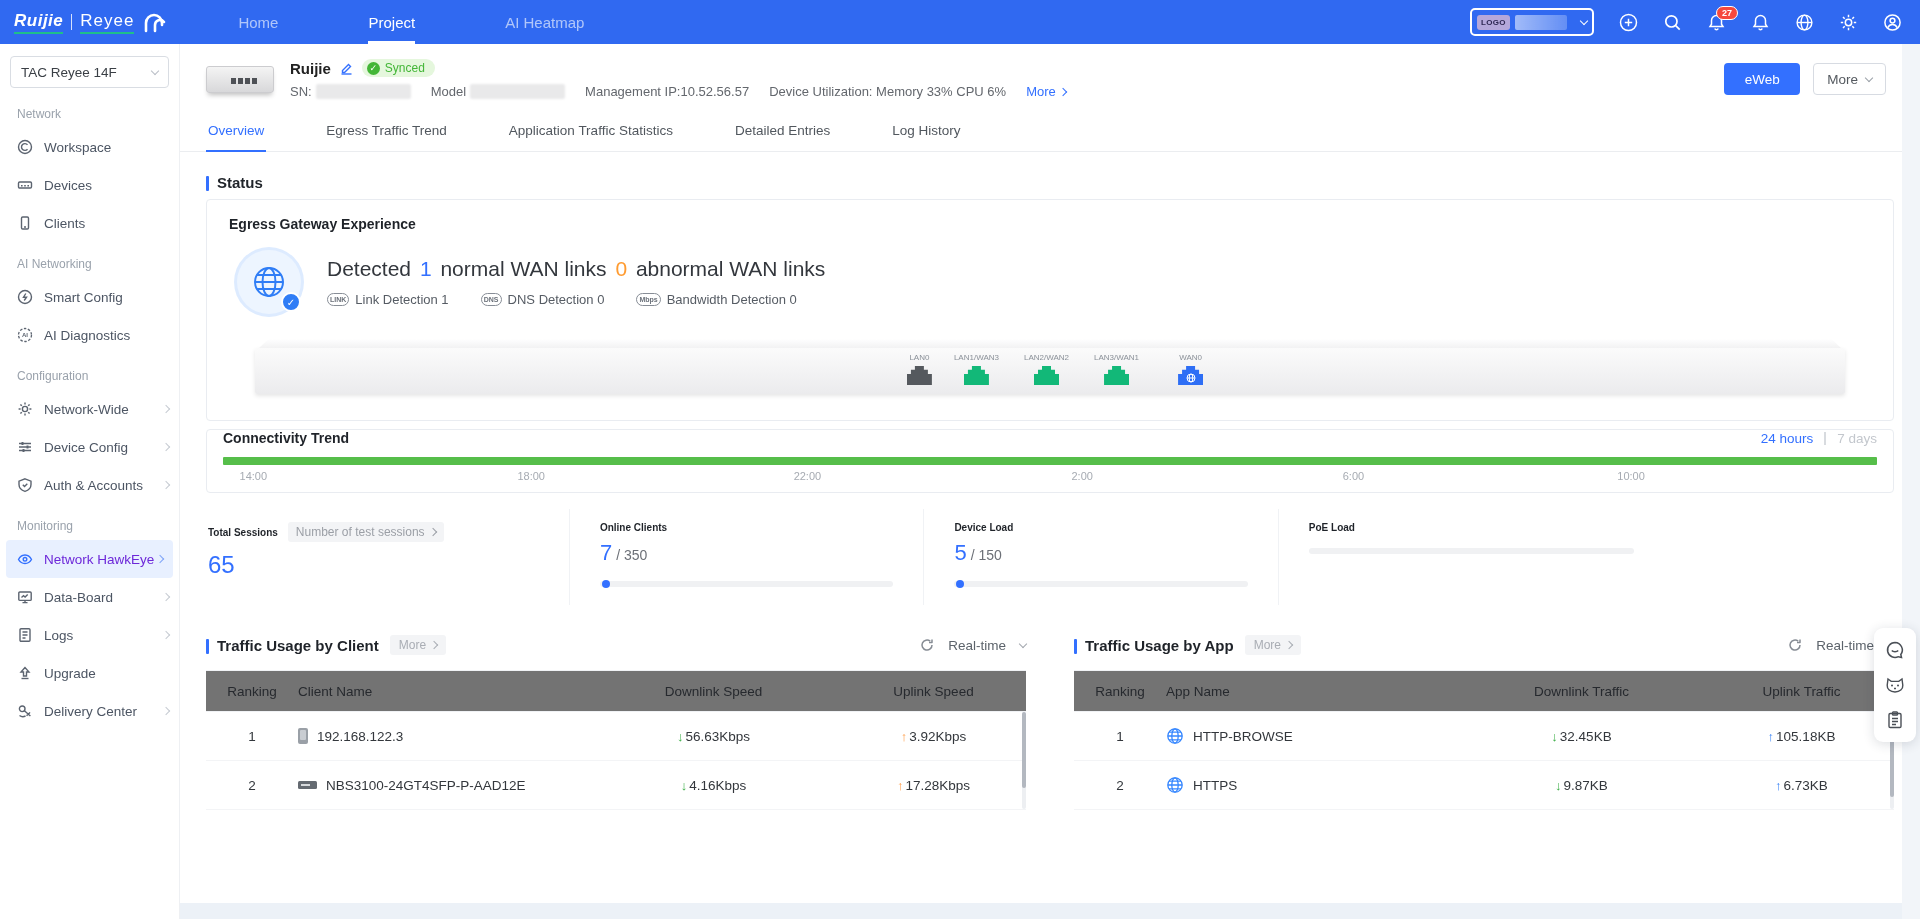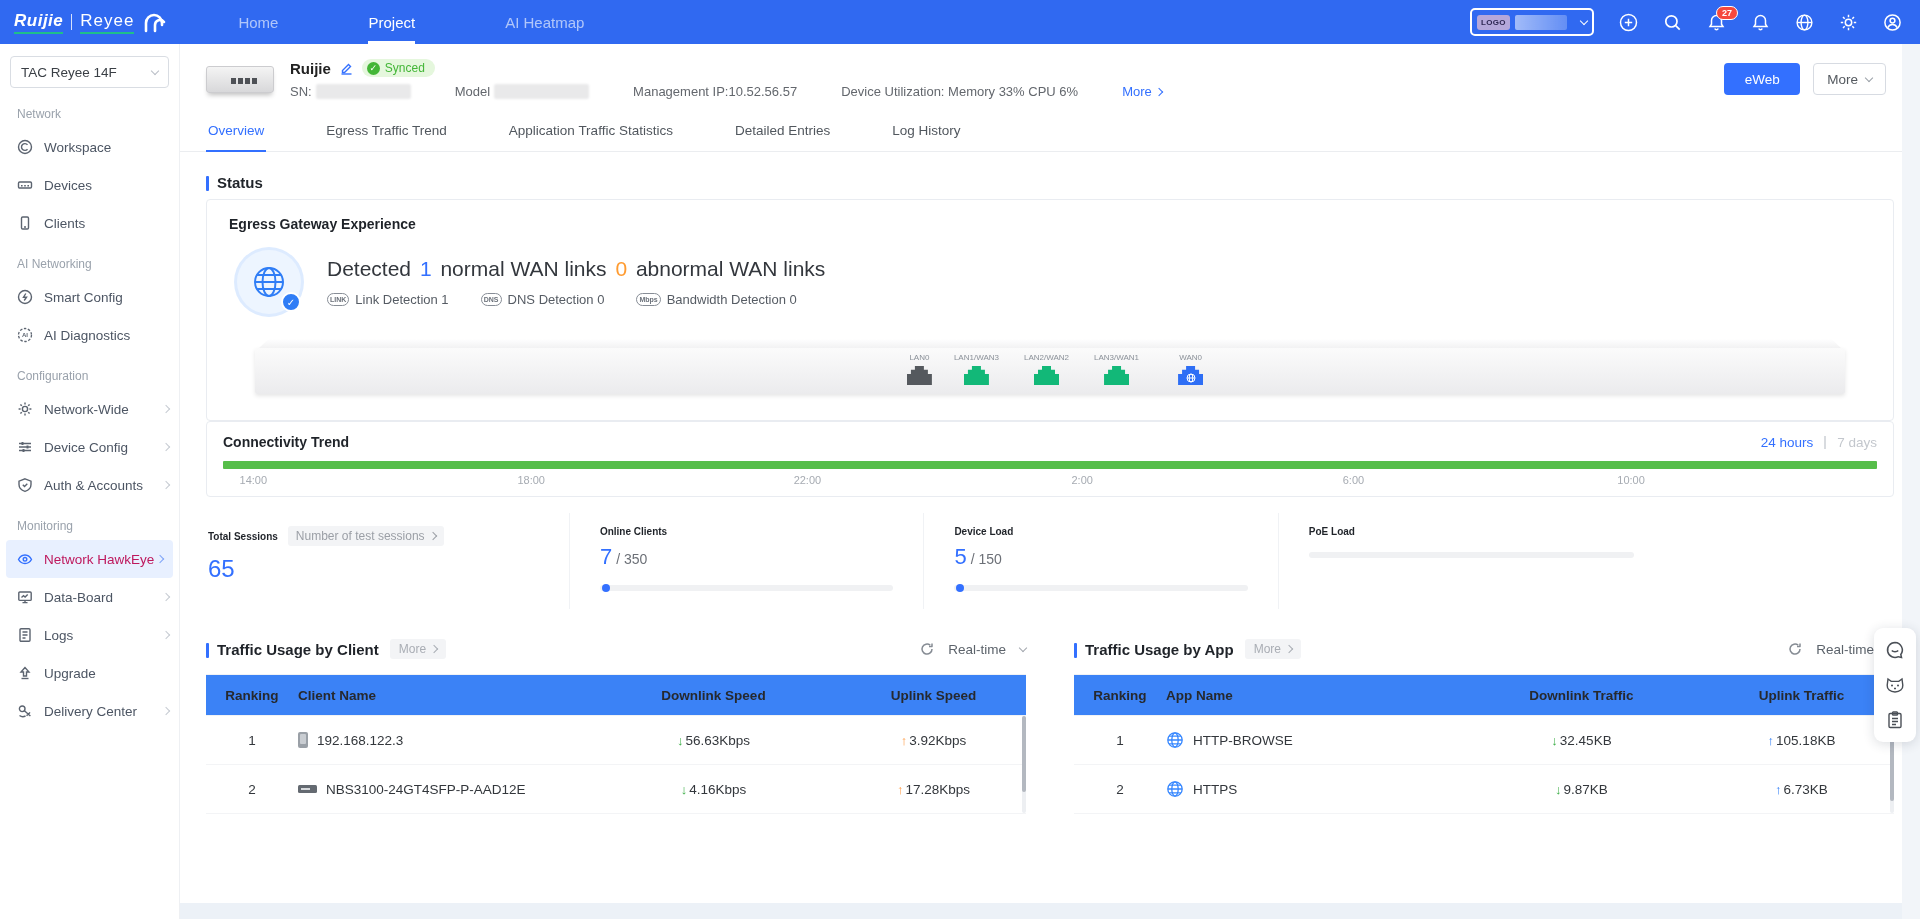--- a/index.html
+++ b/index.html
@@ -28,40 +28,40 @@
   .nav-badge{position:absolute;top:-7px;left:9px;background:#f5483d;color:#fff;font-size:9px;border-radius:8px;padding:1px 5px;border:1px solid #fff;font-weight:700}
 
   
   .sidebar{position:fixed;top:44px;left:0;bottom:0;width:180px;background:#fff;border-right:1px solid #eef0f3;z-index:20}
   .proj-select{margin:12px 10px 4px;height:32px;border:1px solid #d9dde3;border-radius:4px;display:flex;align-items:center;padding:0 10px;font-size:13.5px;color:#3a3f45;cursor:pointer}
   .proj-select .chev{margin-left:auto;color:#b9bec6}
   .side-label{padding:15px 17px 7px;font-size:12px;color:#9aa2ac}
   .side-item{height:38px;display:flex;align-items:center;padding:0 10px 0 17px;font-size:13.5px;color:#4c5563;cursor:pointer}
   .side-item .s-ic{width:16px;height:16px;margin-right:11px;color:#5c6470;flex:0 0 auto}
   .side-item .arrow{margin-left:auto;color:#c6cbd2}
-  .side-item.active{background:#e8f0ff;border-radius:4px;margin:0 6px;padding-left:11px;color:#be185d}
+  .side-item.active{background:#e8f0ff;border-radius:4px;margin:0 6px;padding-left:11px;color:#6d28d9}
   .side-item.active .s-ic{color:#3370ff}
   .side-item.active .arrow{color:#7ea4f8}
 
   
   .main{position:absolute;top:44px;left:180px;right:0;bottom:0;background:#fff;overflow:hidden}
   .scroll-track{position:absolute;top:0;right:0;bottom:0;width:18px;background:#f2f5f9}
   .bottom-strip{position:absolute;left:0;right:18px;bottom:0;height:16px;background:#ecf1f7}
 
   .device-header{display:flex;align-items:center;padding:15px 34px 10px 26px}
   .device-img{width:68px;height:27px;background:linear-gradient(180deg,#f4f4f4,#d8d8da);border:1px solid #cccccf;border-radius:3px;position:relative;box-shadow:0 4px 5px -2px rgba(0,0,0,.25)}
   .device-img .dports{position:absolute;left:24px;top:11px;display:flex;gap:2px}
   .device-img .dports i{width:5px;height:6px;background:#4e5156}
   .device-info{margin-left:16px}
   .name-row{display:flex;align-items:center;gap:9px}
   .device-name{font-size:15px;font-weight:700;color:#222}
   .edit-ic{color:#3370ff;cursor:pointer}
   .synced{display:inline-flex;align-items:center;gap:5px;background:#e5f7dd;color:#43b637;font-size:12px;border-radius:11px;padding:2px 10px 2px 5px}
   .synced .ck{width:13px;height:13px;border-radius:50%;background:#43b637;color:#fff;font-size:9px;display:flex;align-items:center;justify-content:center}
-  .meta-row{display:flex;align-items:center;gap:44px;margin-top:7px;font-size:13px;color:#63676d}
+  .meta-row{display:flex;align-items:center;gap:20px;margin-top:7px;font-size:13px;color:#63676d}
   .meta-pair{display:flex;align-items:center;gap:4px}
   .blur-block{width:95px;height:15px;background:#e9e9ea;border-radius:2px;filter:blur(1px)}
   .more-link{color:#3370ff;cursor:pointer}
   .header-actions{margin-left:auto;display:flex;gap:13px}
   .btn-eweb{background:#3370ff;color:#fff;border:none;border-radius:4px;width:76px;height:32px;font-size:13.5px;cursor:pointer;font-family:inherit}
   .btn-more{background:#fff;border:1px solid #d7dbe2;border-radius:4px;height:32px;padding:0 13px;font-size:13.5px;color:#54595f;display:flex;align-items:center;gap:8px;cursor:pointer;font-family:inherit}
   .btn-more .chev{color:#9aa0a8}
 
   .tabs{display:flex;gap:58px;padding:0 26px;border-bottom:1px solid #ebedf0}
   .tab{padding:14px 2px 13px;font-size:13.5px;color:#51575e;cursor:pointer;position:relative}
@@ -90,21 +90,21 @@
   .ports{position:absolute;left:41%;top:5px;display:flex;align-items:flex-end}
   .port{display:flex;flex-direction:column;align-items:center;margin-right:25px}
   .port-label{font-size:8px;color:#8a9098;margin-bottom:4px;white-space:nowrap}
   .port-jack{width:25px;height:19px;clip-path:polygon(0 42%,16% 42%,16% 20%,32% 20%,32% 0,68% 0,68% 20%,84% 20%,84% 42%,100% 42%,100% 100%,0 100%)}
   .port.p-dark{margin-right:22px}
   .port.p-dark .port-jack{background:#55595e}
   .port.p-green .port-jack{background:#12b878}
   .port.p-wan{margin-left:14px;margin-right:0}
   .port.p-wan .port-jack{background:#2e6ef5;display:flex;align-items:flex-end;justify-content:center;padding-bottom:2px}
 
-  .conn-card{margin-top:0;border:1px solid #e9ecf1;border-radius:4px;padding:12px 16px 7px}
+  .conn-card{margin-top:8px;border:1px solid #e9ecf1;border-radius:4px;padding:0 16px 7px}
   .conn-head{display:flex;align-items:center}
   .conn-title{font-size:14px;font-weight:700;color:#1f2329}
   .conn-ranges{margin-left:auto;display:flex;align-items:center;gap:11px;font-size:13.5px}
   .range-a{color:#3370ff;cursor:pointer}
   .range-sep{width:2px;height:13px;background:#d8dbdf}
   .range-m{color:#c3c7cd;cursor:pointer}
   .conn-bar{height:8px;background:#56be4a;border-radius:1px;margin-top:11px}
   .conn-ticks{position:relative;height:15px;margin-top:5px;font-size:11px;color:#a6abb2}
   .conn-ticks span{position:absolute;top:0}
   .conn-ticks span:nth-child(1){left:1%}
@@ -134,21 +134,21 @@
   .pbar .fill{height:6px;background:#3370ff;border-radius:3px;width:20%}
 
   .bottom-row{display:flex;gap:48px;margin-top:30px}
   .traffic-sec{flex:1;min-width:0}
   .sec-head{display:flex;align-items:center}
   .more-badge{margin-left:11px;background:#f3f4f6;color:#a9adb4;font-size:12px;padding:3px 9px;border-radius:3px;display:flex;align-items:center;gap:5px;cursor:pointer}
   .realtime{margin-left:auto;display:flex;align-items:center;gap:14px;color:#5c636b;font-size:13.5px;cursor:pointer}
   .realtime .chev{color:#a3a8af}
   .ttable{margin-top:15px;position:relative}
   .thead,.trow{display:grid;grid-template-columns:92px 1fr 255px 185px;align-items:center}
-  .thead{height:42px;background:#3b82f6;border-top:1px solid #f0f2f5;border-bottom:1px solid #f0f2f5;font-size:13.5px;font-weight:700;color:#26292e}
+  .thead{height:42px;background:#737373;border-top:1px solid #f0f2f5;border-bottom:1px solid #f0f2f5;font-size:13.5px;font-weight:400;color:#26292e}
   .trow{height:49px;border-bottom:1px solid #f3f4f6;font-size:13.5px;color:#33373c}
   .c-rank{text-align:center}
   .c-name{display:flex;align-items:center;gap:9px;padding-right:8px;overflow:hidden;white-space:nowrap}
   .c-mid,.c-end{text-align:center}
   .arr{font-size:13px;margin-right:2px}
   .arr.dn{color:#3cae47}
   .client-sec .arr.up{color:#ff9b45}
   .app-sec .arr.up{color:#2f7df6}
   .vscroll{position:absolute;right:0;top:42px;bottom:1px;width:4px;background:#edeff2;border-radius:2px}
   .vscroll .thumb{position:absolute;top:0;width:4px;height:78%;background:#b3b8c0;border-radius:2px;cursor:grab}

